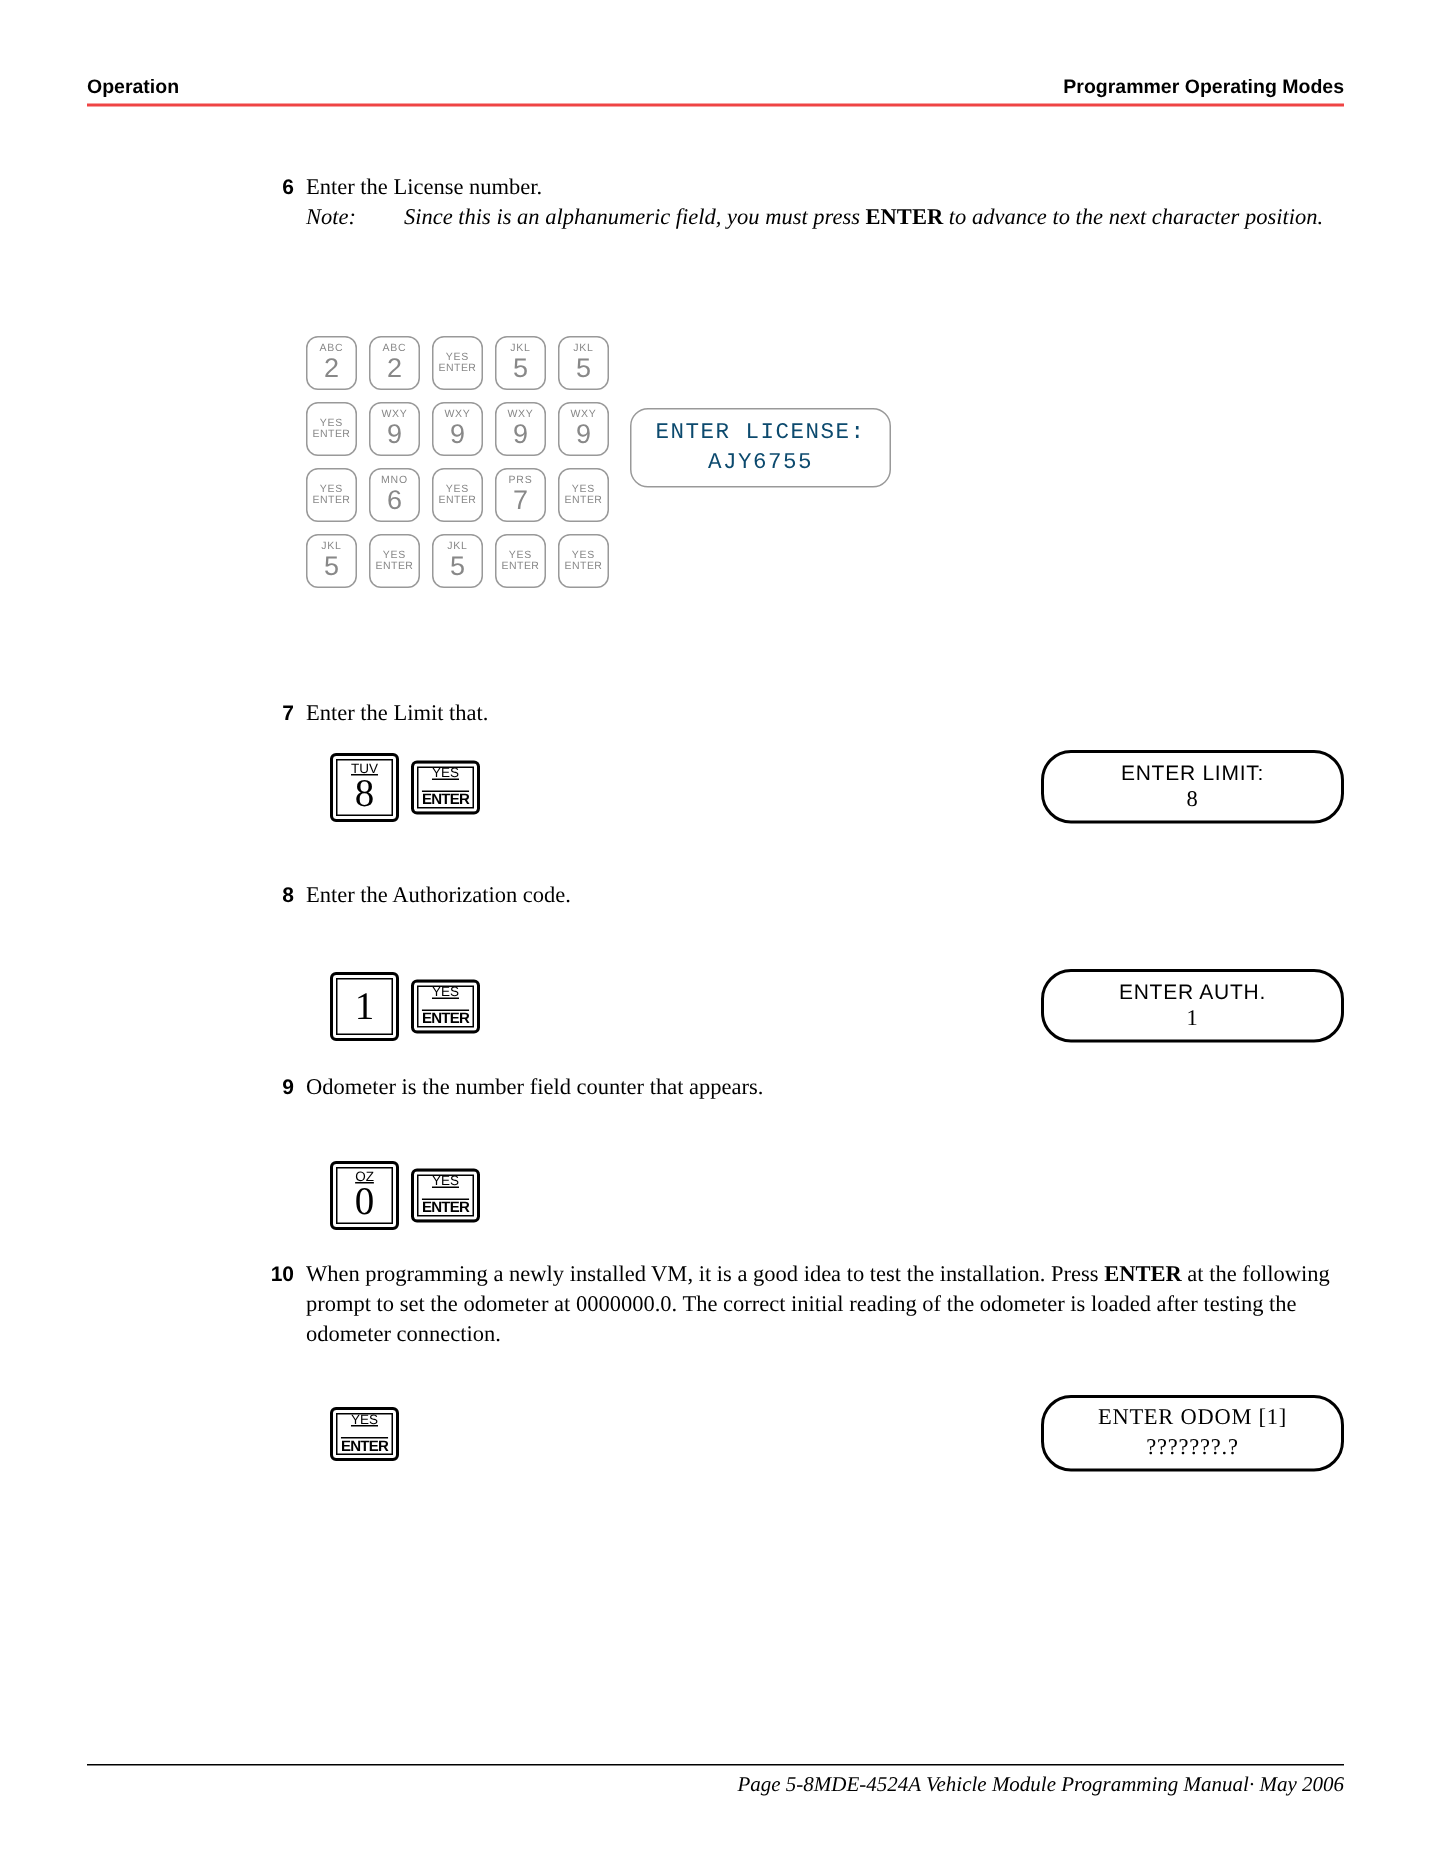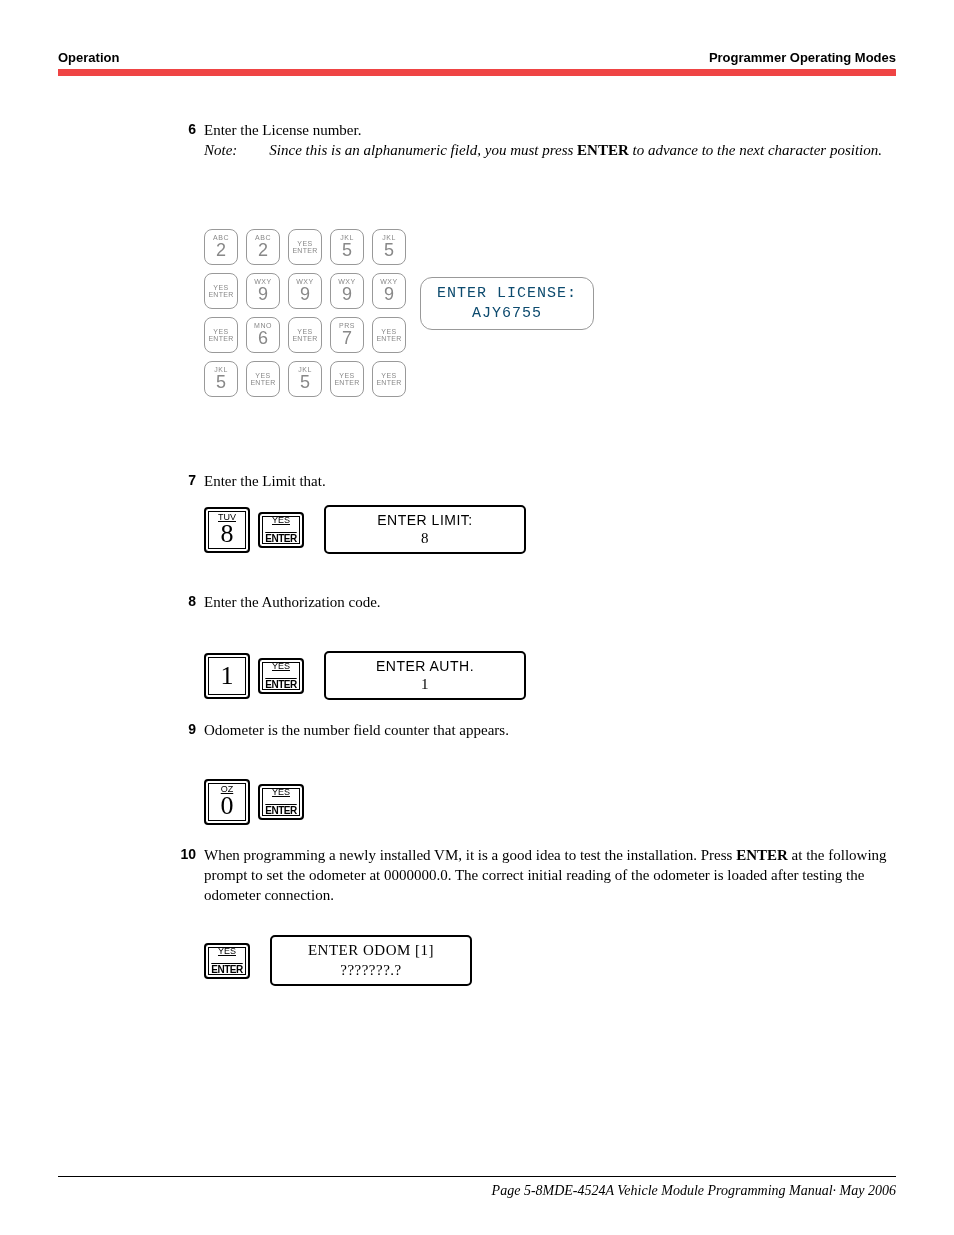--- a/index.html
+++ b/index.html
@@ -16,21 +16,21 @@
     position: relative;
     box-sizing: border-box;
     padding: 50px 58px 0 58px;
   }
   .header {
     display: flex;
     justify-content: space-between;
     font-family: Arial, Helvetica, sans-serif;
     font-weight: bold;
     font-size: 13px;
-    border-bottom: 7px solid #ef4444;
+    border-bottom: 2px solid #ef4444;
     padding-bottom: 4px;
   }
   .content {
     padding-top: 44px;
     padding-left: 112px;
     padding-right: 0;
   }
   .step {
     display: flex;
     margin-bottom: 10px;
@@ -119,21 +119,21 @@
     text-align: center;
     letter-spacing: 1px;
   }
   .display.crisp {
     color: #000;
     border: 2px solid #000;
     font-family: Arial, Helvetica, sans-serif;
     font-size: 14px;
     letter-spacing: 0.5px;
     padding: 4px 14px;
-    border-radius: 5px;
+    border-radius: 20px;
     min-width: 170px;
   }
   .display.crisp .d-line2 {
     font-family: 'Times New Roman', serif;
     font-size: 15px;
   }
   .display.crisp.serif .d-line1,
   .display.crisp.serif .d-line2 {
     font-family: 'Times New Roman', serif;
     font-size: 15px;
@@ -192,23 +192,24 @@
   }
   .bigkey.enter.small {
     width: 46px;
     height: 36px;
   }
 
   .figure-row {
     display: flex;
     align-items: center;
     gap: 16px;
-    margin-left: 34px;
+    margin-left: 50px;
     margin-top: 14px;
     margin-bottom: 20px;
+    justify-content: space-between;
   }
   .figure-row .display.crisp {
     margin-left: 4px;
   }
 
   .step9-display .d-line1 { text-align: left; }
   .step9-display .d-line2 { text-align: left; }
 
   .footer {
     position: absolute;

